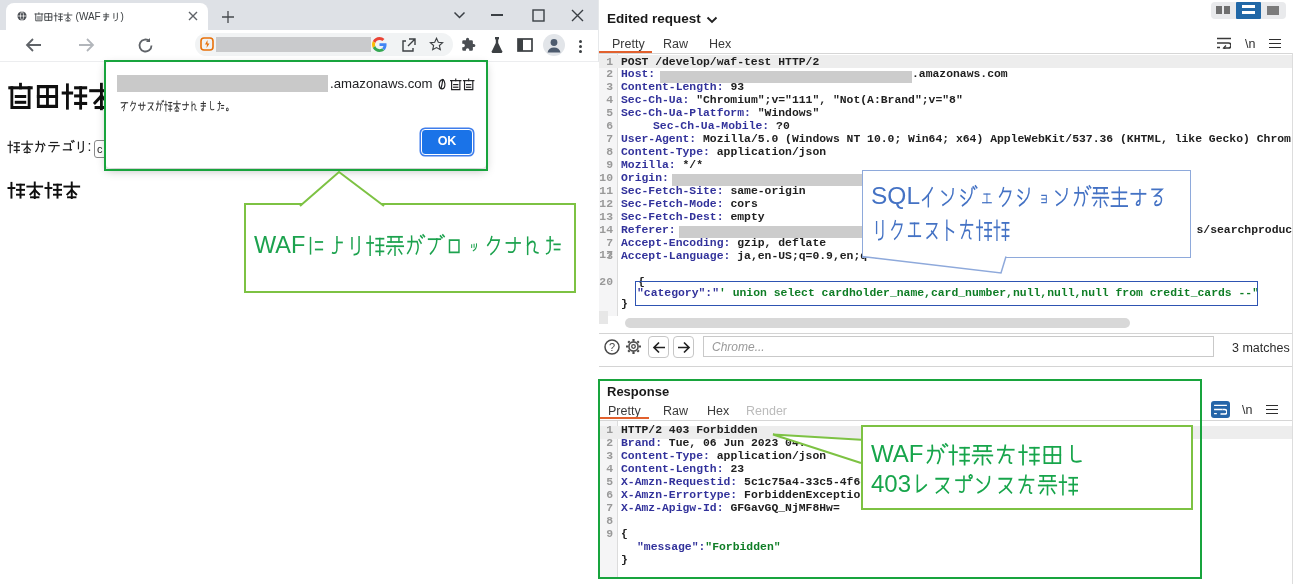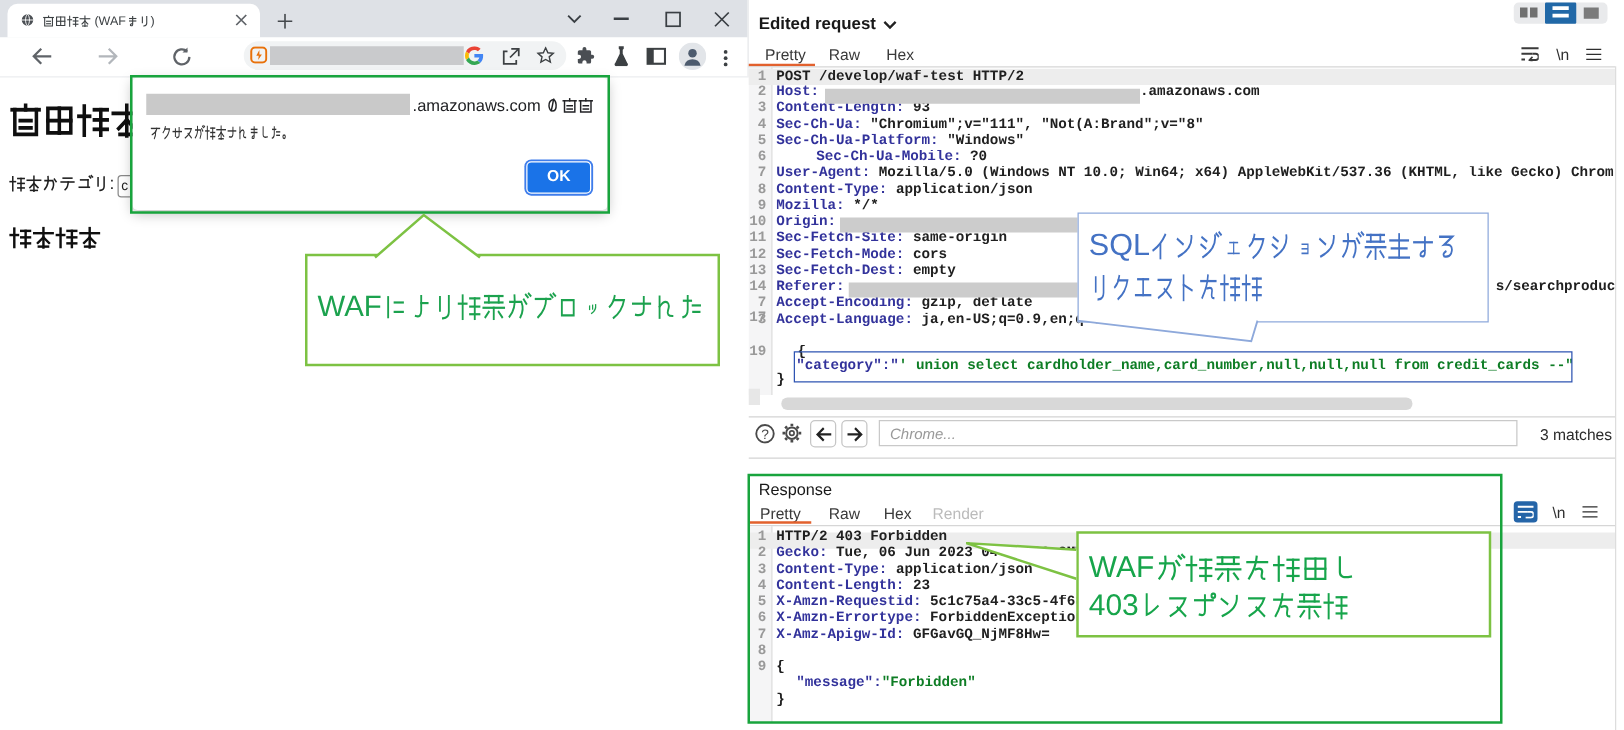--- a/index.html
+++ b/index.html
@@ -448,21 +448,21 @@
 <div class="m" style="position:absolute;left:621px;top:197.95px;width:670px;overflow:hidden"><b>Sec-Fetch-Mode:</b> cors</div>
 <div class="num" style="left:599px;top:210.89999999999998px">13</div>
 <div class="m" style="position:absolute;left:621px;top:210.89999999999998px;width:670px;overflow:hidden"><b>Sec-Fetch-Dest:</b> empty</div>
 <div class="num" style="left:599px;top:223.85px">14</div>
 <div class="m" style="position:absolute;left:621px;top:223.85px;width:670px;overflow:hidden"><b>Referer:</b></div>
 <div class="num" style="left:599px;top:236.79999999999998px">7</div>
 <div class="m" style="position:absolute;left:621px;top:236.79999999999998px;width:670px;overflow:hidden"><b>Accept-Encoding:</b> gzip, deflate</div>
 <div class="num" style="left:599px;top:249.75px">3</div>
 <div class="m" style="position:absolute;left:621px;top:249.75px;width:670px;overflow:hidden"><b>Accept-Language:</b> ja,en-US;q=0.9,en;q=0.8</div>
 <div class="num" style="left:599px;top:249px">17</div>
-<div class="num" style="left:599px;top:275.65px">19</div>
+<div class="num" style="left:599px;top:275.65px">20</div>
 <div class="m" style="position:absolute;left:638px;top:275.65px;width:670px;overflow:hidden">{</div>
 <div style="position:absolute;left:660px;top:70.8px;width:252px;height:12px;background:#CCCCCC"></div>
 <div class="m" style="position:absolute;left:912px;top:68.45px">.amazonaws.com</div>
 <div style="position:absolute;left:672px;top:174.3px;width:241px;height:12px;background:#CCCCCC"></div>
 <div style="position:absolute;left:679px;top:226.1px;width:411px;height:12px;background:#CCCCCC"></div>
 <div class="m" style="position:absolute;left:1196.5px;top:223.85px;width:95px;overflow:hidden">s/searchproduc</div>
 <div class="m" style="position:absolute;left:637px;top:286.5px"><b>"category":"</b><i>' union select cardholder_name,card_number,null,null,null from credit_cards --"</i></div>
 <div class="m" style="position:absolute;left:621px;top:297.5px">}</div>
 <div style="position:absolute;left:635px;top:281px;width:623px;height:25px;border:1.6px solid #2E54B2"></div>
 <div style="position:absolute;left:599px;top:311px;width:9px;height:13px;background:#E7E7E7"></div>
@@ -486,21 +486,21 @@
   </div>
 <div style="position:absolute;left:673px;top:335.5px;width:21px;height:22px;border:1px solid #C6C6C6;border-radius:4px">
     <svg style="position:absolute;left:3px;top:4px" width="14" height="13" viewBox="0 0 14 13">
       <path d="M1 6.5H12M7 1.5L12 6.5L7 11.5" stroke="#222" stroke-width="1.7" fill="none"></path>
     </svg>
   </div>
 <div style="position:absolute;left:703px;top:336px;width:511px;height:21px;border:1px solid #C9C9C9;background:#fff"></div>
 <div style="position:absolute;left:712px;top:340px;font-size:12px;font-style:italic;color:#999">Chrome...</div>
 <div style="position:absolute;left:1232px;top:340.5px;font-size:12.5px;color:#2B2B2B">3 matches</div>
 <div style="position:absolute;left:599px;top:365.5px;width:693px;height:1px;background:#D4D4D4"></div>
-<div style="position:absolute;left:607px;top:384px;font-weight:normal;font-size:13px;color:#191919">Response</div>
+<div style="position:absolute;left:607px;top:384px;font-weight:bold;font-size:13px;color:#191919">Response</div>
 <div style="position:absolute;left:608px;top:404px;font-size:12.5px;color:#3A3A3A">Pretty</div>
 <div style="position:absolute;left:663px;top:404px;font-size:12.5px;color:#3A3A3A">Raw</div>
 <div style="position:absolute;left:707px;top:404px;font-size:12.5px;color:#3A3A3A">Hex</div>
 <div style="position:absolute;left:746px;top:404px;font-size:12.5px;color:#BBBBBB">Render</div>
 <div style="position:absolute;left:599px;top:416.5px;width:50px;height:2.5px;background:#E2612E"></div>
 <div style="position:absolute;left:599px;top:419.5px;width:693px;height:1px;background:#D6D6D6"></div>
 <div style="position:absolute;left:1211px;top:401px;width:19px;height:17px;background:#2565A8;border-radius:3px"></div>
 <svg style="position:absolute;left:1214px;top:404px" width="13" height="11" viewBox="0 0 14 12">
     <path d="M0 1.5H14M0 6H9M0 10.5H3" stroke="#fff" stroke-width="1.6" fill="none"></path>
     <path d="M9 6H11.5A2.5 2.5 0 0 1 11.5 11H7" stroke="#fff" stroke-width="1.6" fill="none"></path>
@@ -508,21 +508,21 @@
 <div style="position:absolute;left:1242px;top:403px;font-size:12.5px;color:#2E2E2E">\n</div>
 <div style="position:absolute;left:1266px;top:404.5px;width:12px;height:1.6px;background:#2E2E2E"></div>
 <div style="position:absolute;left:1266px;top:408.7px;width:12px;height:1.6px;background:#2E2E2E"></div>
 <div style="position:absolute;left:1266px;top:412.9px;width:12px;height:1.6px;background:#2E2E2E"></div>
 <div style="position:absolute;left:599px;top:420.5px;width:17.5px;height:157px;background:#F5F5F6"></div>
 <div style="position:absolute;left:616.5px;top:420.5px;width:1px;height:157px;background:#DCDCDC"></div>
 <div style="position:absolute;left:599px;top:426px;width:693px;height:13.3px;background:#EDEDED"></div>
 <div class="num" style="left:599px;top:424.3px">1</div>
 <div class="m" style="position:absolute;left:621px;top:424.3px;width:560px;overflow:hidden">HTTP/2 403 Forbidden</div>
 <div class="num" style="left:599px;top:437.25px">2</div>
-<div class="m" style="position:absolute;left:621px;top:437.25px;width:560px;overflow:hidden"><b>Gecko:</b> Tue, 06 Jun 2023 04:35:39 GMT</div>
+<div class="m" style="position:absolute;left:621px;top:437.25px;width:560px;overflow:hidden"><b>Brand:</b> Tue, 06 Jun 2023 04:35:39 GMT</div>
 <div class="num" style="left:599px;top:450.2px">3</div>
 <div class="m" style="position:absolute;left:621px;top:450.2px;width:560px;overflow:hidden"><b>Content-Type:</b> application/json</div>
 <div class="num" style="left:599px;top:463.15px">4</div>
 <div class="m" style="position:absolute;left:621px;top:463.15px;width:560px;overflow:hidden"><b>Content-Length:</b> 23</div>
 <div class="num" style="left:599px;top:476.1px">5</div>
 <div class="m" style="position:absolute;left:621px;top:476.1px;width:560px;overflow:hidden"><b>X-Amzn-Requestid:</b> 5c1c75a4-33c5-4f68-9d3c-6d9a5e2b</div>
 <div class="num" style="left:599px;top:489.05px">6</div>
 <div class="m" style="position:absolute;left:621px;top:489.05px;width:560px;overflow:hidden"><b>X-Amzn-Errortype:</b> ForbiddenException</div>
 <div class="num" style="left:599px;top:502.0px">7</div>
 <div class="m" style="position:absolute;left:621px;top:502.0px;width:560px;overflow:hidden"><b>X-Amz-Apigw-Id:</b> GFGavGQ_NjMF8Hw=</div>

